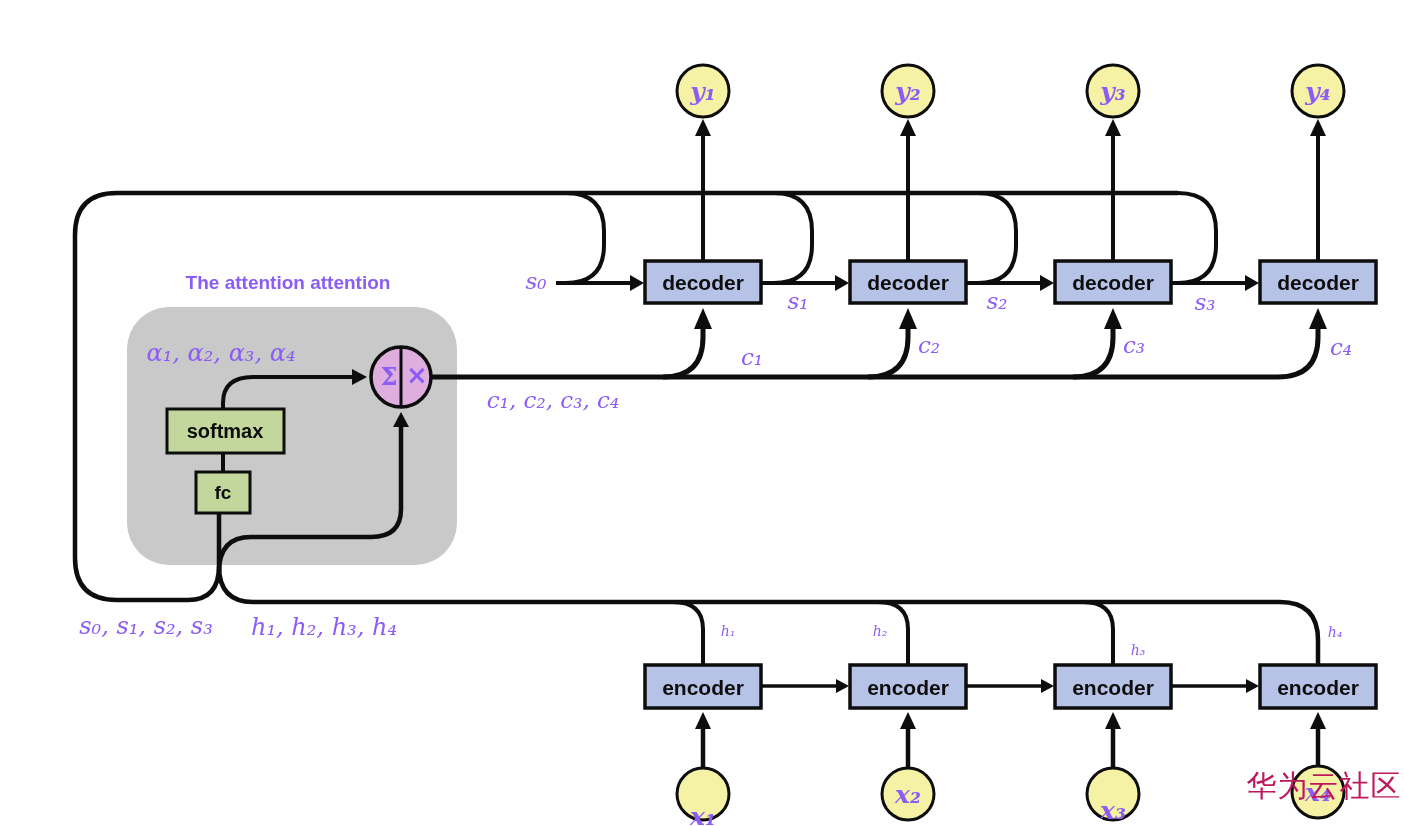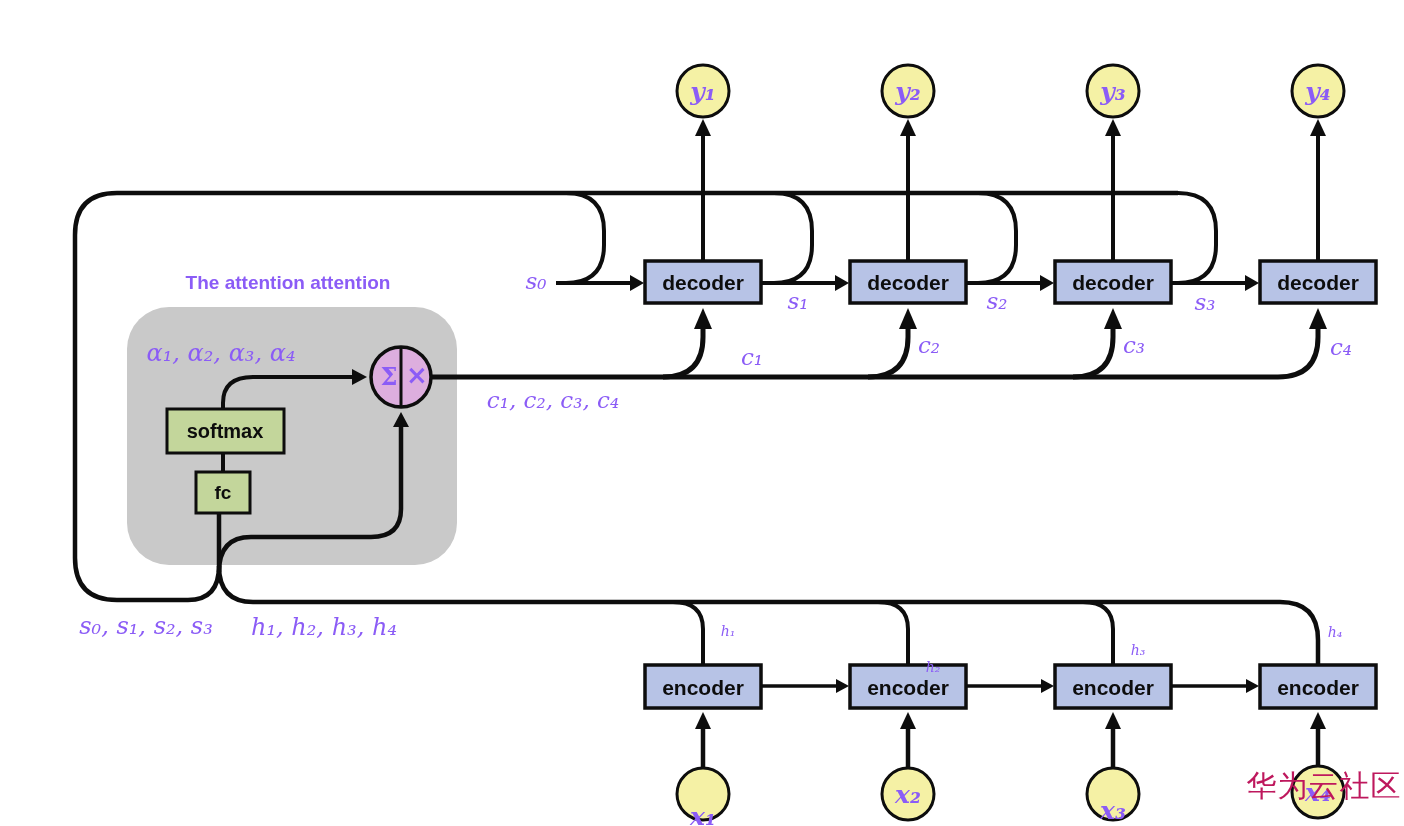--- a/index.html
+++ b/index.html
@@ -139,21 +139,21 @@
   <div class="lbl" style="left:798px;top:301px;">s₁</div>
   <div class="lbl" style="left:997px;top:301px;">s₂</div>
   <div class="lbl" style="left:1205px;top:302px;">s₃</div>
 
   <div class="lbl" style="left:724px;top:357px;margin-left:28px;">c₁</div>
   <div class="lbl" style="left:929px;top:345px;">c₂</div>
   <div class="lbl" style="left:1134px;top:345px;">c₃</div>
   <div class="lbl" style="left:1341px;top:347px;">c₄</div>
 
   <div class="lbl small" style="left:728px;top:631px;">h₁</div>
-  <div class="lbl small" style="left:933px;top:631px;margin-top:36px;">h₂</div>
+  <div class="lbl small" style="left:880px;top:631px;">h₂</div>
   <div class="lbl small" style="left:1138px;top:611px;margin-top:39px;">h₃</div>
   <div class="lbl small" style="left:1335px;top:632px;">h₄</div>
 
   <div class="lbl node-circle" style="left:703px;top:91px;">y₁</div>
   <div class="lbl node-circle" style="left:908px;top:91px;">y₂</div>
   <div class="lbl node-circle" style="left:1113px;top:91px;">y₃</div>
   <div class="lbl node-circle" style="left:1318px;top:91px;">y₄</div>
 
   <div class="lbl node-circle" style="left:703px;top:794px;margin-top:22px;">x₁</div>
   <div class="lbl node-circle" style="left:908px;top:794px;">x₂</div>

